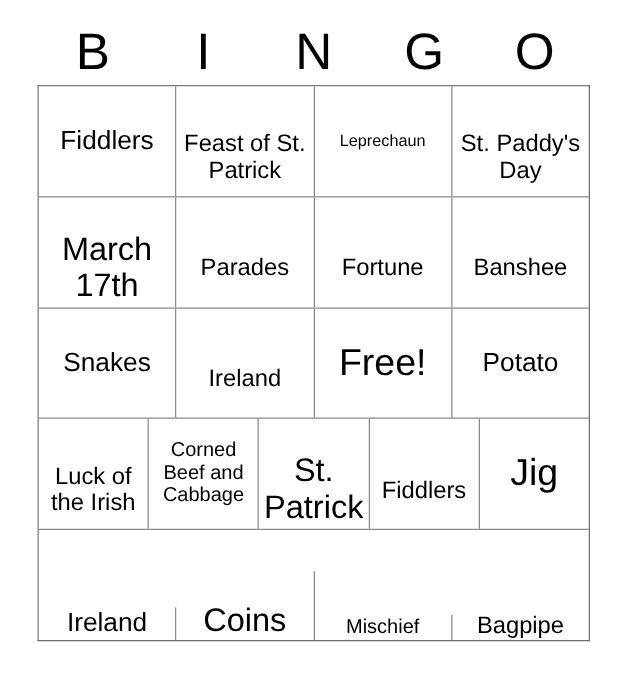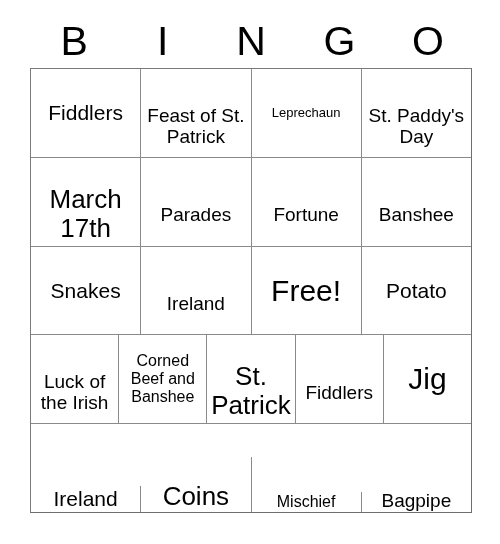--- a/index.html
+++ b/index.html
@@ -172,21 +172,21 @@
       <div class="bingo-cell">
         <span class="cell-text fs-md">Potato</span>
       </div>
     </div>
 
     <div class="bingo-row">
       <div class="bingo-cell">
         <span class="cell-text fs-sm">Luck of the Irish</span>
       </div>
       <div class="bingo-cell">
-        <span class="cell-text fs-xs">Corned Beef and Banshee</span>
+        <span class="cell-text fs-xs">Corned Beef and Cabbage</span>
       </div>
       <div class="bingo-cell">
         <span class="cell-text fs-lg">St. Patrick</span>
       </div>
       <div class="bingo-cell">
         <span class="cell-text fs-sm">Fiddlers</span>
       </div>
       <div class="bingo-cell">
         <span class="cell-text fs-xl">Jig</span>
       </div>

